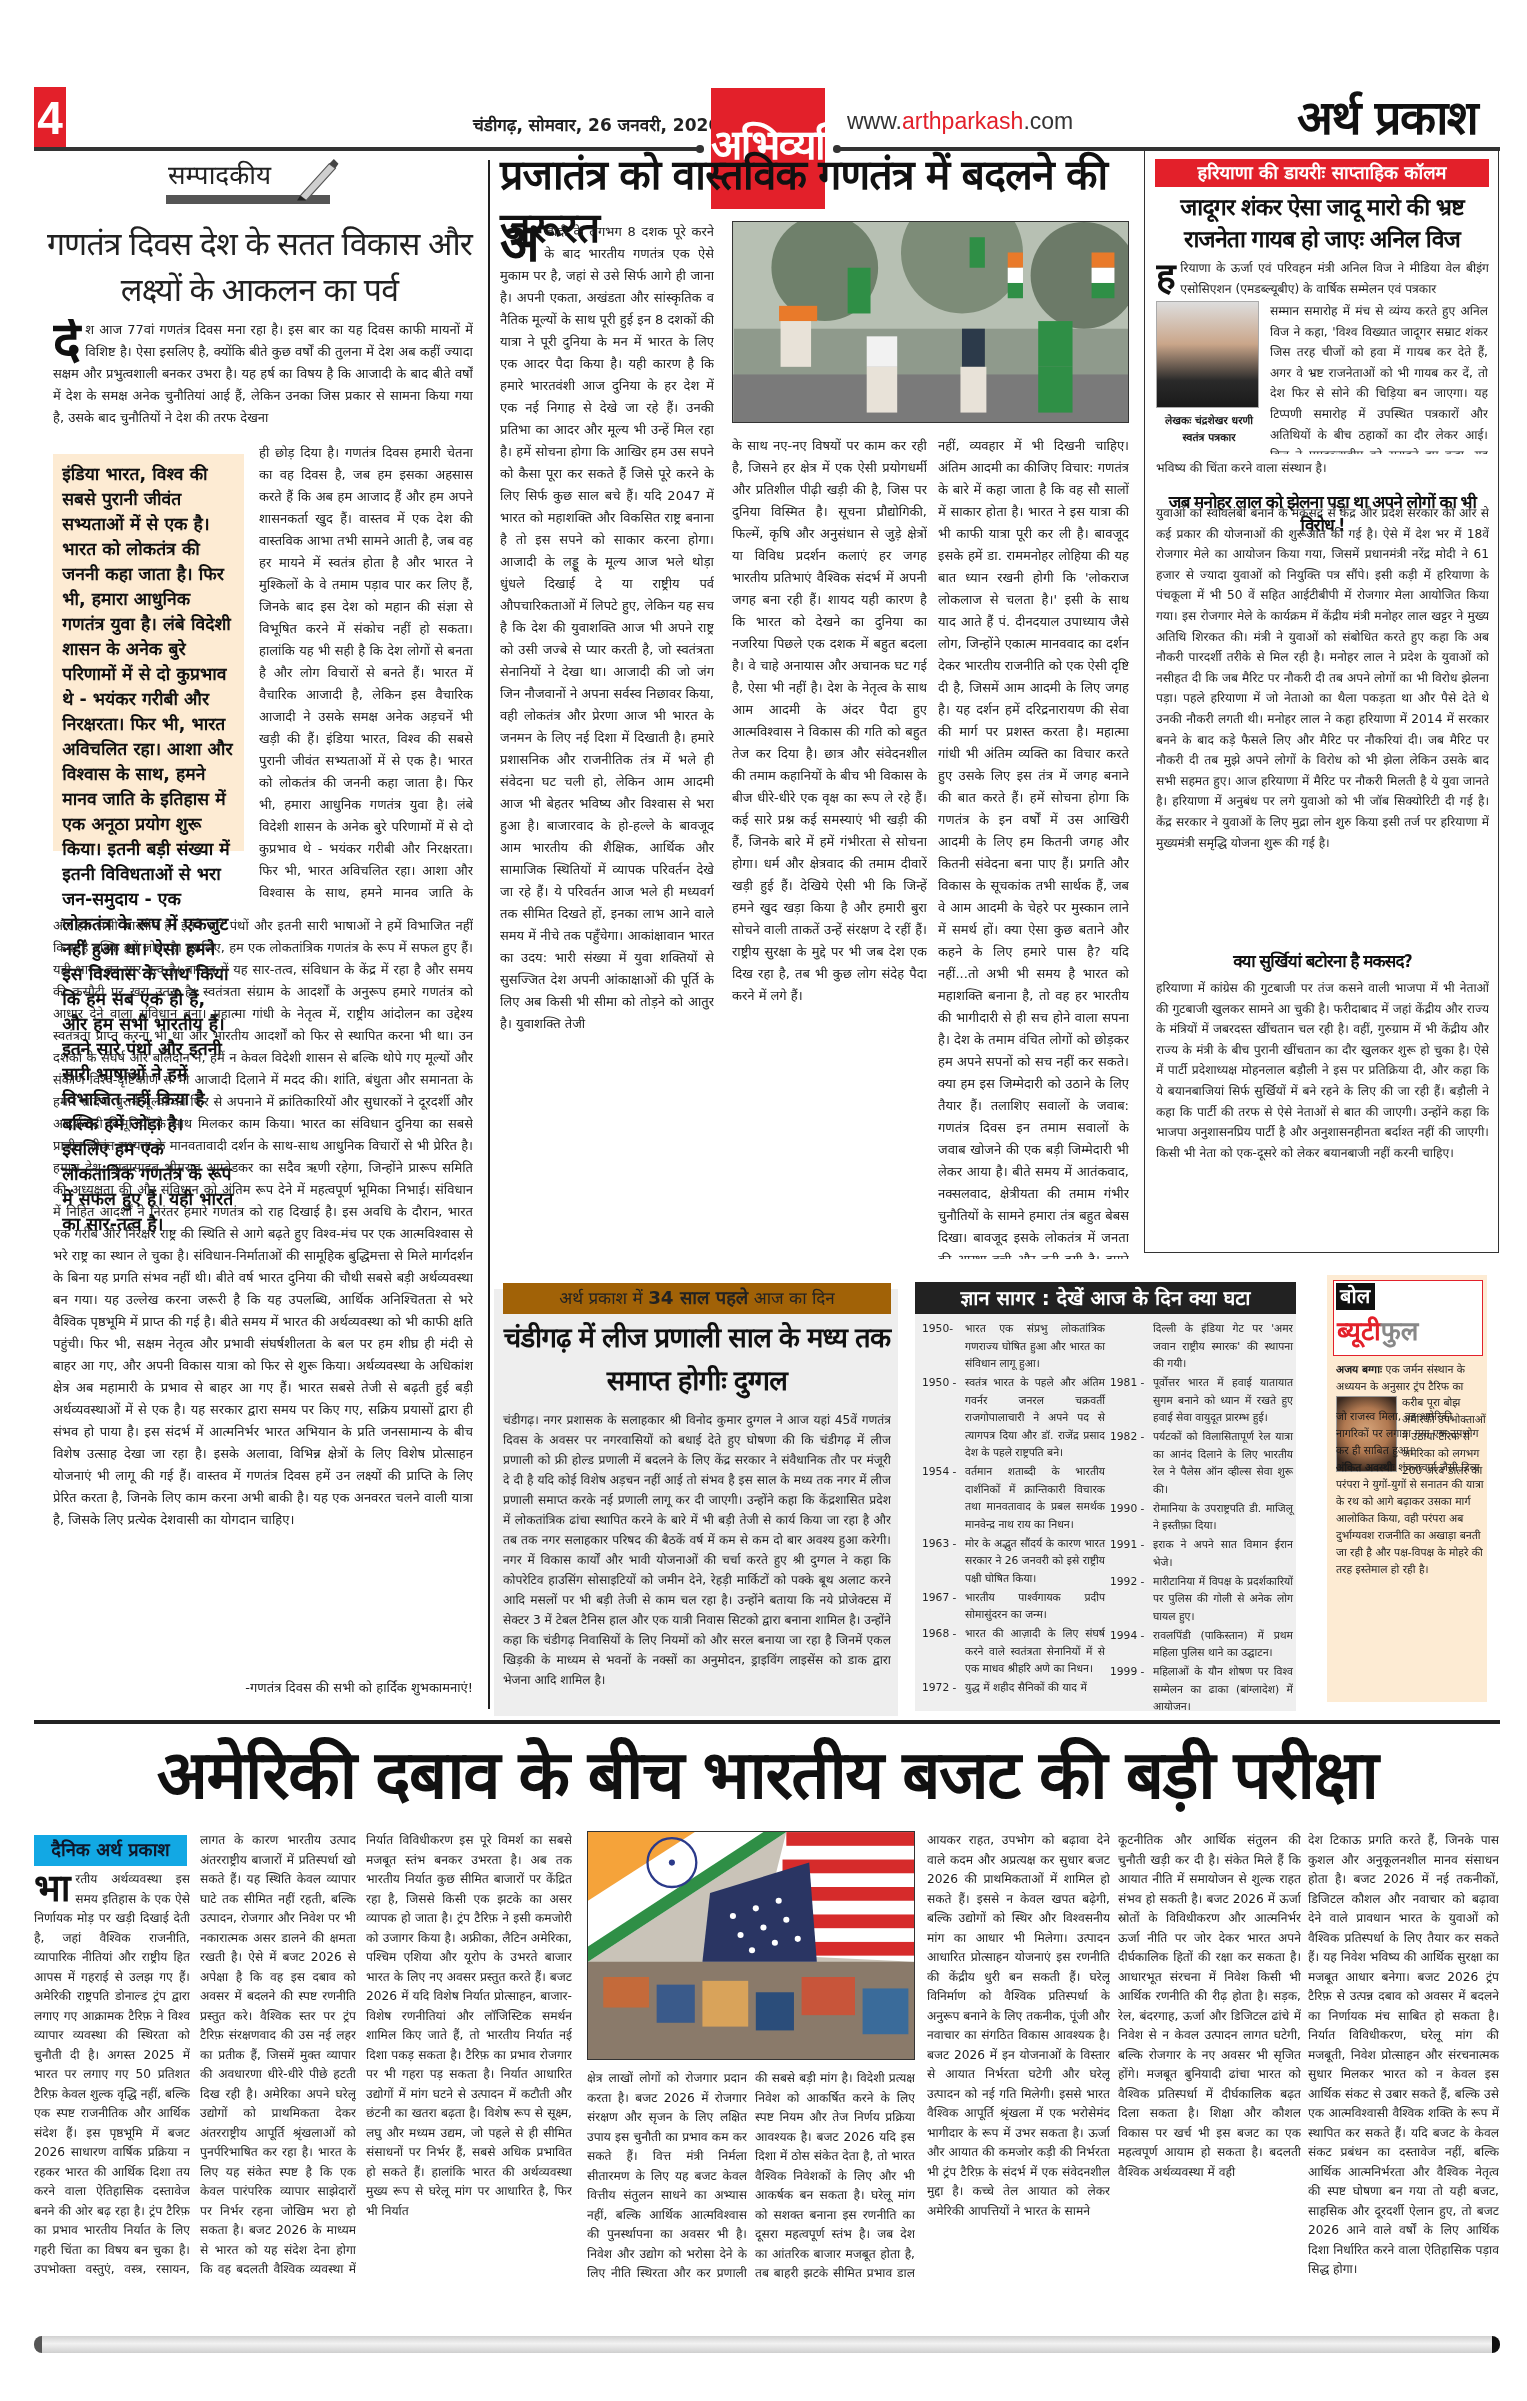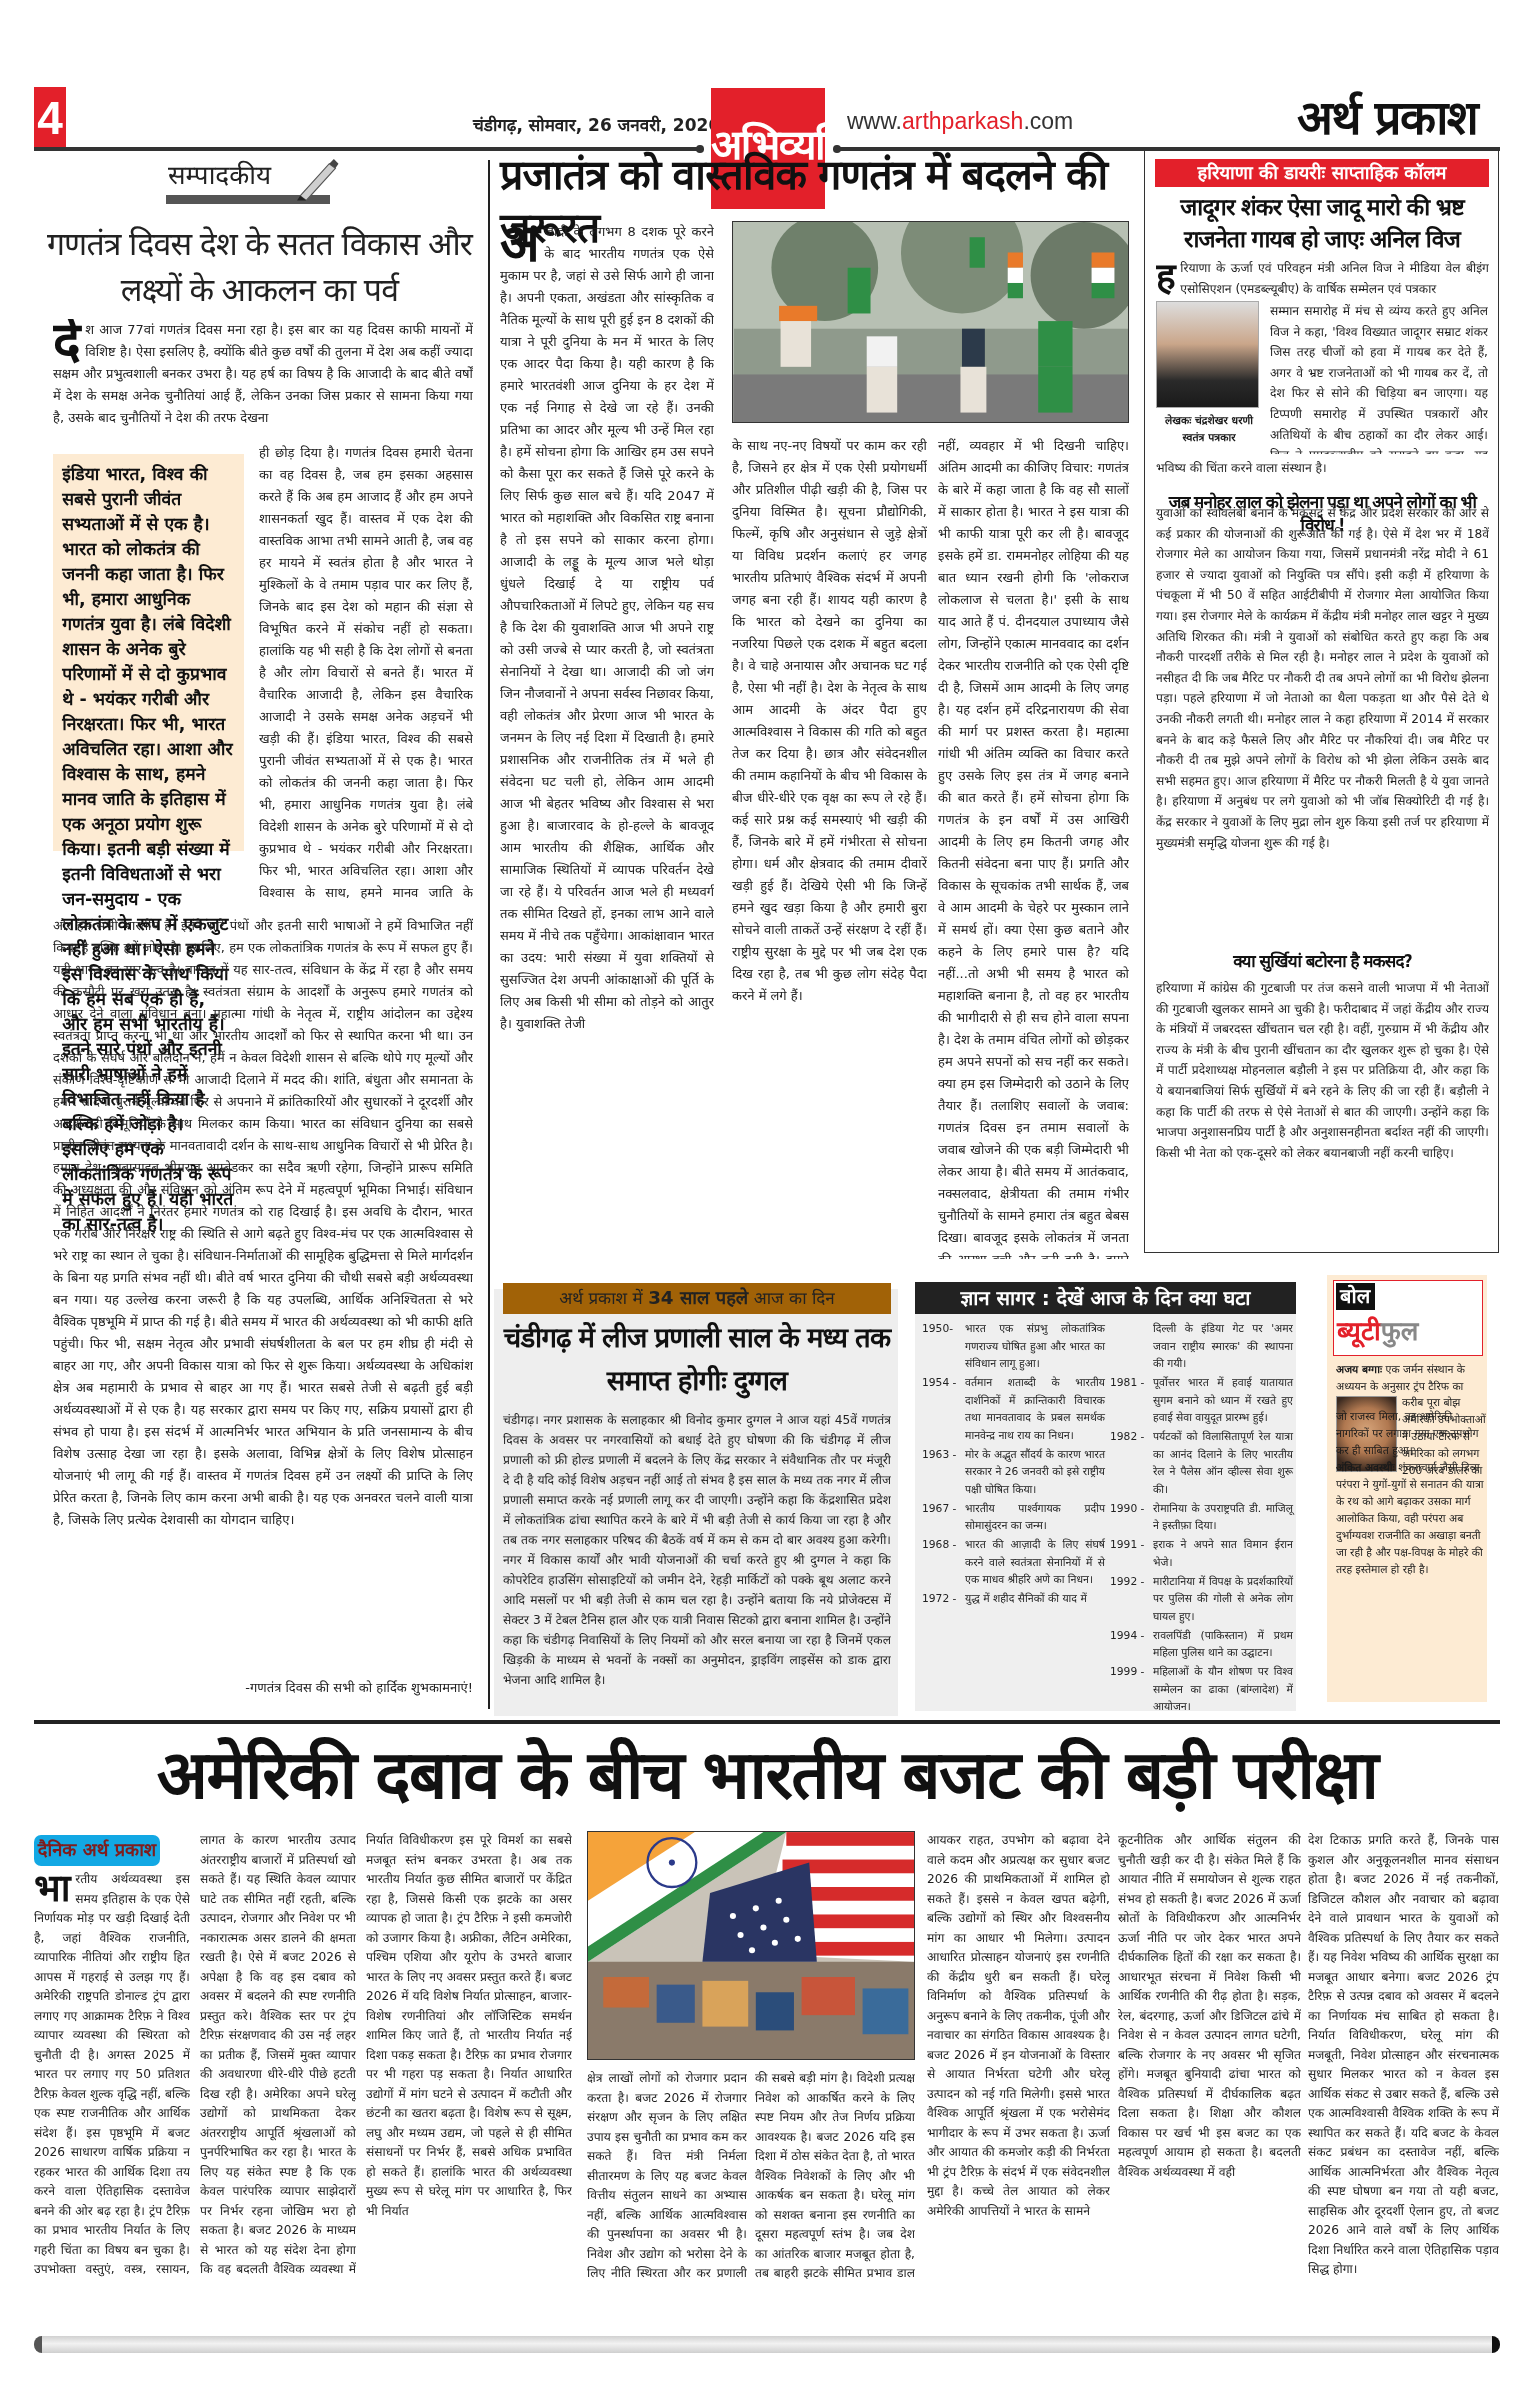--- a/index.html
+++ b/index.html
@@ -79,21 +79,21 @@
   #bol-logo-bottom { position: absolute; left: 3.1px; top: 29px; font-size: 26px; font-weight: bold; line-height: 43px; color: #e3202a; }
   #bol-logo-bottom span { color: #888; }
   #bol-text1 { left: 1336px; top: 1361px; width: 148px; font-size: 10.7px; line-height: 17px; }
   #bol-photo { left: 1336px; top: 1396px; width: 61px; height: 76px; background: radial-gradient(circle at 50% 45%, #d6a47a 0%, #b07850 45%, #3b2a20 80%); border: 0.8px solid #999; }
   #bol-text2 { left: 1402px; top: 1394px; width: 84px; font-size: 10.7px; line-height: 17px; }
   #bol-text3 { left: 1336px; top: 1408px; width: 148px; font-size: 10.7px; line-height: 17px; }
 
   
   #bottom-rule { left: 34px; top: 1720px; width: 1466px; height: 3.8px; background: #222; }
   #bottom-headline { left: 34px; top: 1726px; width: 1466px; text-align: center; font-size: 67px; line-height: 99px; letter-spacing: -1.5px; }
-  #bottom-tag { left: 34px; top: 1835px; width: 126px; height: 30.5px; background: #12a8e4; color: #7f1d1d; text-align: center; font-size: 18.3px; line-height: 30.5px; font-weight: bold; border-radius: 7px; }
+  #bottom-tag { left: 34px; top: 1835px; width: 153px; height: 30.5px; background: #12a8e4; color: #0f172a; text-align: center; font-size: 18.3px; line-height: 30.5px; font-weight: bold; }
   .bcol { top: 1831px; width: 156px; height: 450px; font-size: 12.2px; line-height: 19.5px; }
   #flag-image { left: 587px; top: 1831px; width: 328px; height: 229px; border: 0.8px solid #333; overflow: hidden; }
 
   #footer-bar { left: 34px; top: 2336px; width: 1466px; height: 17px; background: linear-gradient(180deg,#d0d0d0,#f2f2f2 45%,#cfcfcf); border-radius: 8.4px; }
   .footer-cap { top: 2336px; width: 7.6px; height: 17px; background: #111; }
 </style>
 </head>
 <body>
 
 <div id="page-no" class="abs">4</div>
@@ -192,20 +192,24 @@
 <div id="archive-label" class="abs"><span>अर्थ प्रकाश में</span> <b>34 साल पहले</b> <span>आज का दिन</span></div>
 <div id="archive-headline" class="abs hl">चंडीगढ़ में लीज प्रणाली साल के मध्य तक समाप्त होगीः दुग्गल</div>
 <div id="archive-body" class="abs txt" style="height:301px">चंडीगढ़। नगर प्रशासक के सलाहकार श्री विनोद कुमार दुग्गल ने आज यहां 45वें गणतंत्र दिवस के अवसर पर नगरवासियों को बधाई देते हुए घोषणा की कि चंडीगढ़ में लीज प्रणाली को फ्री होल्ड प्रणाली में बदलने के लिए केंद्र सरकार ने संवैधानिक तौर पर मंजूरी दे दी है यदि कोई विशेष अड़चन नहीं आई तो संभव है इस साल के मध्य तक नगर में लीज प्रणाली समाप्त करके नई प्रणाली लागू कर दी जाएगी। उन्होंने कहा कि केंद्रशासित प्रदेश में लोकतांत्रिक ढांचा स्थापित करने के बारे में भी बड़ी तेजी से कार्य किया जा रहा है और तब तक नगर सलाहकार परिषद की बैठकें वर्ष में कम से कम दो बार अवश्य हुआ करेगी। नगर में विकास कार्यों और भावी योजनाओं की चर्चा करते हुए श्री दुग्गल ने कहा कि कोपरेटिव हाउसिंग सोसाइटियों को जमीन देने, रेहड़ी मार्किटों को पक्के बूथ अलाट करने आदि मसलों पर भी बड़ी तेजी से काम चल रहा है। उन्होंने बताया कि नये प्रोजेक्टस में सेक्टर 3 में टेबल टैनिस हाल और एक यात्री निवास सिटको द्वारा बनाना शामिल है। उन्होंने कहा कि चंडीगढ़ निवासियों के लिए नियमों को और सरल बनाया जा रहा है जिनमें एकल खिड़की के माध्यम से भवनों के नक्सों का अनुमोदन, ड्राइविंग लाइसेंस को डाक द्वारा भेजना आदि शामिल है।</div>
 
 <div id="gyan-header" class="abs">ज्ञान सागर : देखें आज के दिन क्या घटा</div>
 <div id="gyan-box" class="abs"></div>
 <div class="abs gyan-col" style="left:922px">
   <div class="gyan-row">
       <span class="gyan-year">1950-</span>
       <span class="gyan-text">भारत एक संप्रभु लोकतांत्रिक गणराज्य घोषित हुआ और भारत का संविधान लागू हुआ।</span>
+    </div>
+  <div class="gyan-row">
+      <span class="gyan-year">1950 -</span>
+      <span class="gyan-text">स्वतंत्र भारत के पहले और अंतिम गवर्नर जनरल चक्रवर्ती राजगोपालाचारी ने अपने पद से त्यागपत्र दिया और डॉ. राजेंद्र प्रसाद देश के पहले राष्ट्रपति बने।</span>
     </div>
   <div class="gyan-row">
       <span class="gyan-year">1954 -</span>
       <span class="gyan-text">वर्तमान शताब्दी के भारतीय दार्शनिकों में क्रान्तिकारी विचारक तथा मानवतावाद के प्रबल समर्थक मानवेन्द्र नाथ राय का निधन।</span>
     </div>
   <div class="gyan-row">
       <span class="gyan-year">1963 -</span>
       <span class="gyan-text">मोर के अद्भुत सौंदर्य के कारण भारत सरकार ने 26 जनवरी को इसे राष्ट्रीय पक्षी घोषित किया।</span>
     </div>
   <div class="gyan-row">

